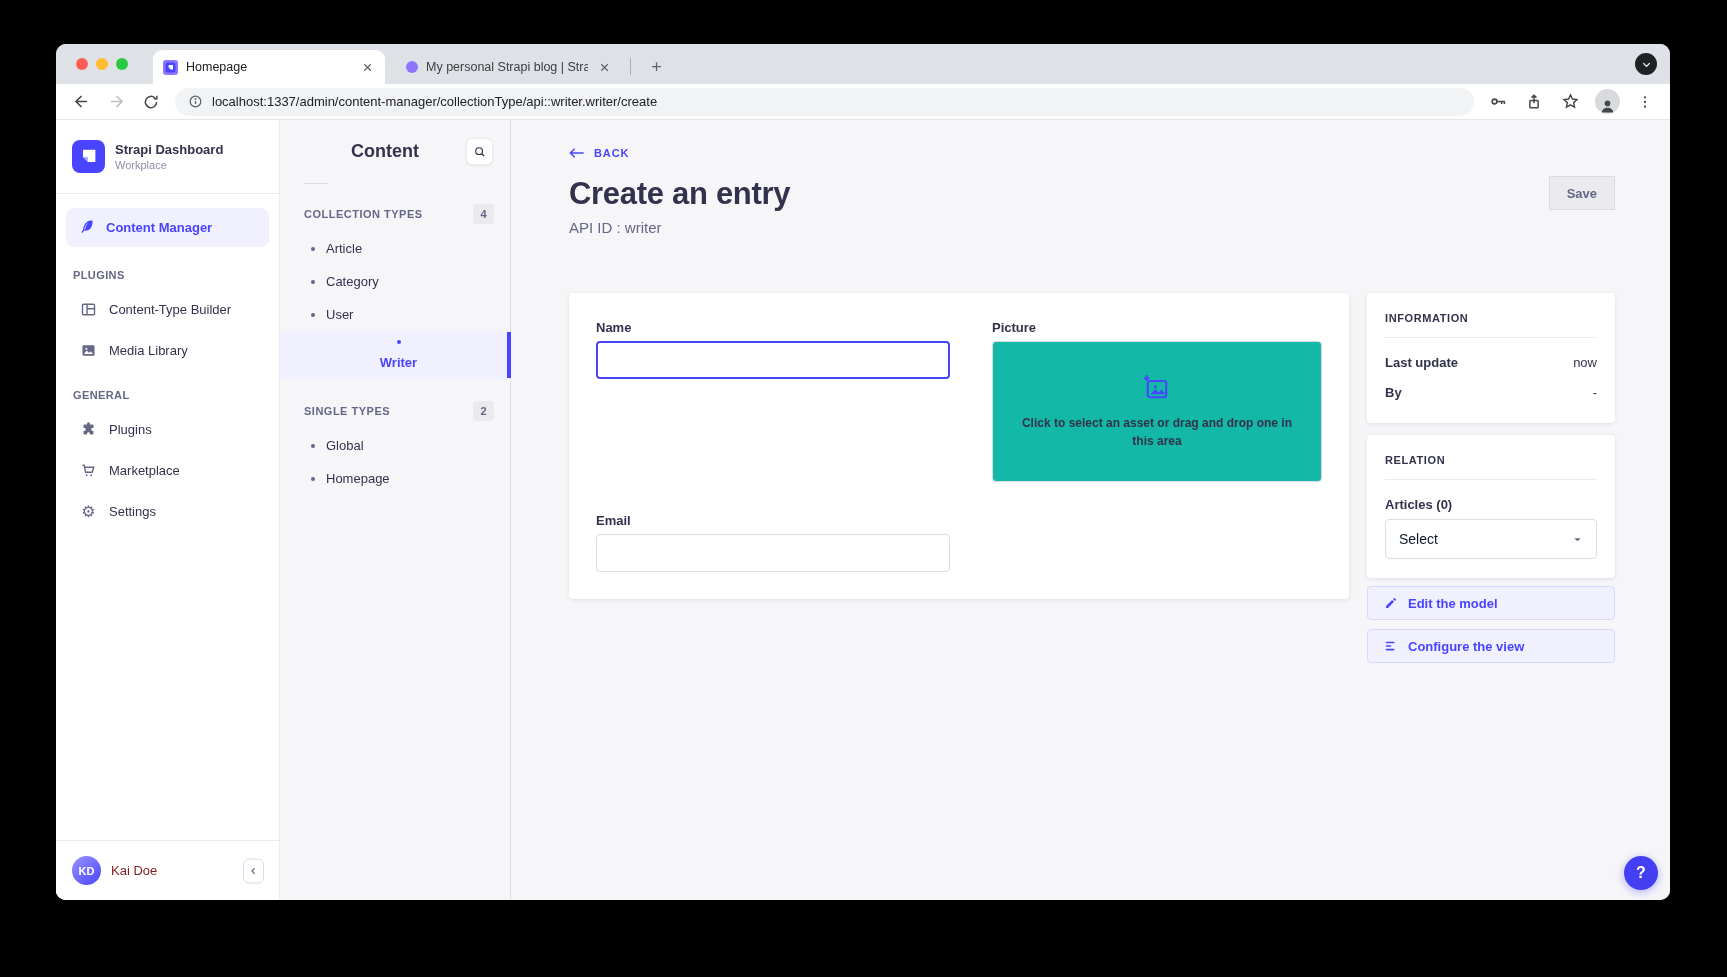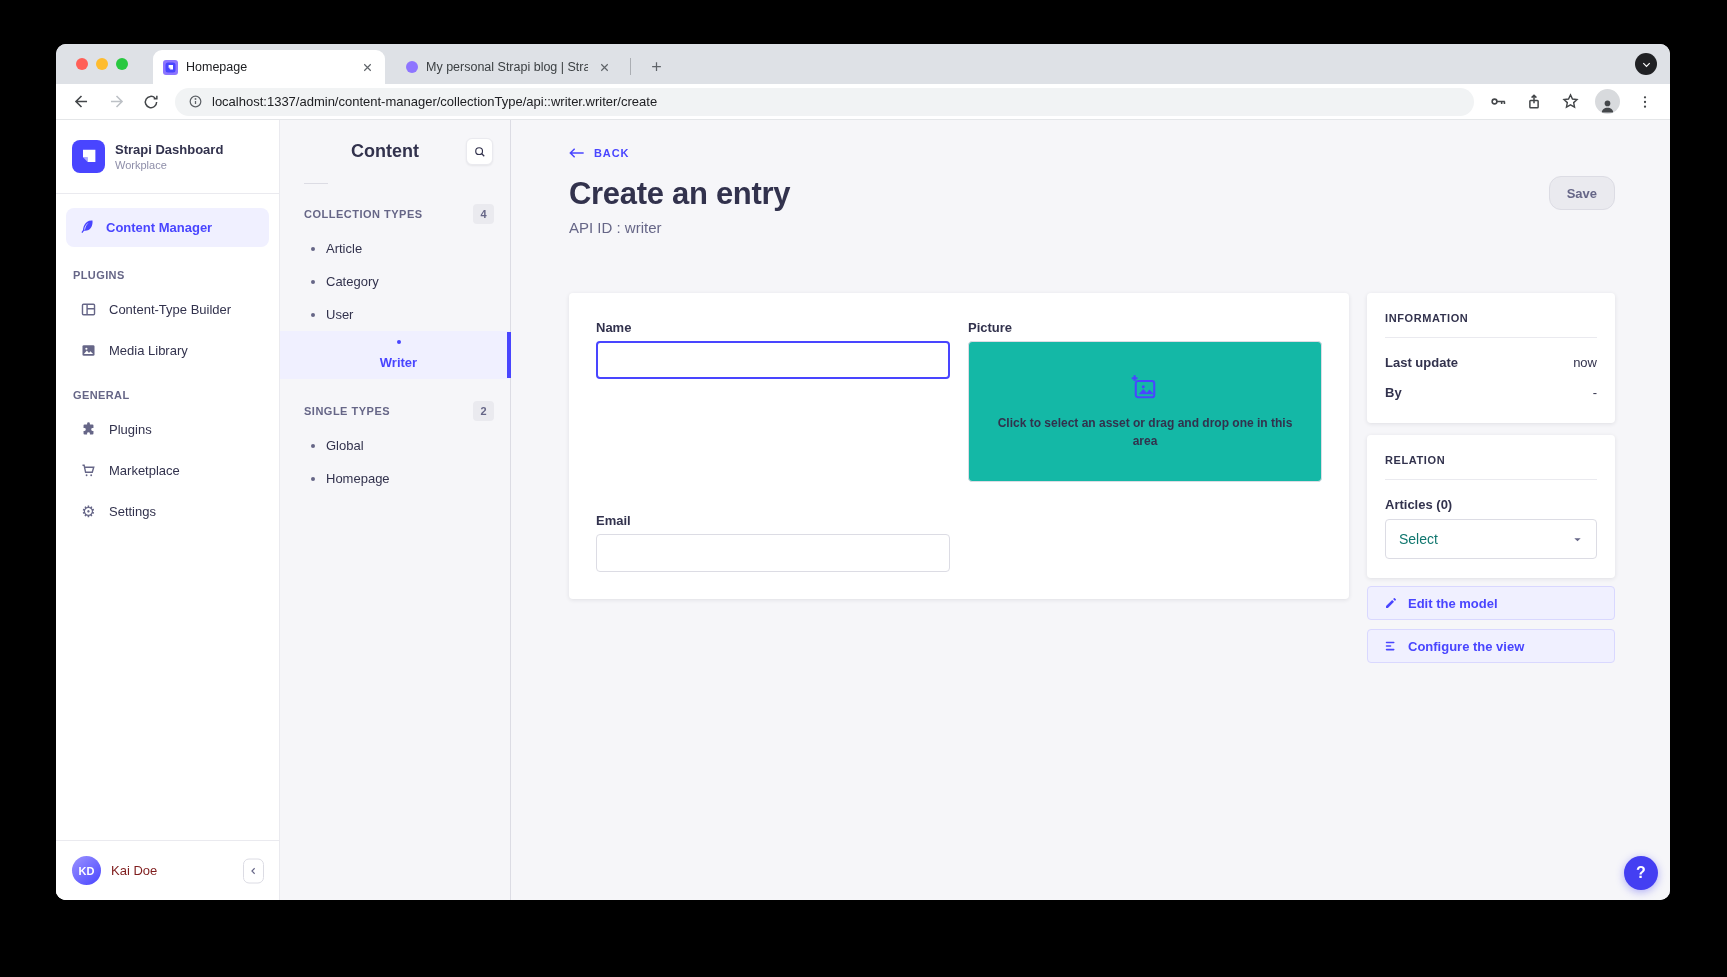--- a/index.html
+++ b/index.html
@@ -68,44 +68,44 @@
   .nav-item.active { background:#F0F0FF; color:#4945FF; font-weight:600;flex-direction:column; }
   .nav-item.active .bullet { background:#4945FF; }
   .active-indicator { position:absolute; right:-1px; top:1px; bottom:1px; width:4px; background:#4945FF; }
   .group2 { margin-top:14px; }
   
   .main { flex:1; padding:27px 55px 0 58px; position:relative; }
   .back-row { display:flex; align-items:center; gap:9px; color:#4945FF; width:max-content; cursor:pointer; }
   .back-label { font-size:11px; font-weight:700; letter-spacing:.9px; }
   .title-row { display:flex; justify-content:space-between; align-items:flex-start; margin-top:17px; }
   .page-title { font-size:31px; font-weight:700; color:#32324D; letter-spacing:-.3px; }
-  .save-btn { height:34px; padding:0 17px; background:#EAEAEF; border:1px solid #DCDCE4; border-radius:12px; color:#666687; font-size:13px; font-weight:600; font-family:inherit; cursor:pointer; }
+  .save-btn { height:34px; padding:0 17px; background:#EAEAEF; border:1px solid #DCDCE4; border-radius:0; color:#666687; font-size:13px; font-weight:600; font-family:inherit; cursor:pointer; }
   .page-subtitle { margin-top:7px; font-size:15px; color:#666687; }
   .content-row { display:flex; gap:18px; margin-top:57px; align-items:flex-start; }
   .form-card { flex:1; background:#fff; border-radius:4px; box-shadow:0 1px 4px rgba(33,33,52,.1); padding:27px; display:grid; grid-template-columns:1fr 1fr; column-gap:18px; row-gap:31px; align-items:start; }
   .field-label { display:block; font-size:13px; font-weight:700; color:#32324D; margin-bottom:6px; }
   .text-input { width:100%; height:38px; border-radius:4px; padding:0 12px; font-size:14px; font-family:inherit; color:#32324D; background:#fff; }
   .name-input { border:2px solid #4945FF; outline:none; }
   .email-input { border:1px solid #DCDCE4; outline:none; }
   .cell-name { grid-column:1; grid-row:1; }
-  .cell-picture { grid-column:2; grid-row:1; }
+  .cell-picture { grid-column:2; grid-row:1;margin-left:24px; }
   .cell-email { grid-column:1; grid-row:2; }
   .upload-box { height:141px; background:#14b8a6; border:1px solid #DCDCE4; border-radius:4px; display:flex; flex-direction:column; align-items:center; justify-content:center; gap:11px; padding:0 28px; cursor:pointer; }
   .upload-hint { font-size:12px; font-weight:600; color:#32324D; text-align:center; line-height:1.5; max-width:320px; }
   .right-panel { width:248px; flex:none; display:flex; flex-direction:column; }
   .panel-card { background:#fff; border-radius:4px; box-shadow:0 1px 4px rgba(33,33,52,.1); padding:19px 18px; }
   .panel-title { font-size:11px; font-weight:700; letter-spacing:.6px; color:#32324D; }
   .panel-divider { height:1px; background:#EAEAEF; margin:13px 0 17px; }
   .info-row { display:flex; justify-content:space-between; align-items:center; font-size:13px; color:#32324D; margin-bottom:15px; }
   .info-row:last-child { margin-bottom:4px; }
   .info-label { font-weight:700; }
   .relation-card { margin-top:12px; padding-bottom:19px; }
   .rel-label { font-size:13px; font-weight:700; color:#32324D; margin-bottom:7px; }
   .select-box { height:40px; background:#fff; border:1px solid #DCDCE4; border-radius:4px; display:flex; align-items:center; justify-content:space-between; padding:0 13px; cursor:pointer; }
-  .select-value { font-size:14px; color:#0f766e; }
+  .select-value { font-size:14px; color:#0f172a; }
   .action-btn { margin-top:9px; height:34px; background:#F0F0FF; border:1px solid #D9D8FF; border-radius:4px; display:flex; align-items:center; gap:10px; padding:0 16px; color:#4945FF; font-size:13px; font-weight:600; font-family:inherit; cursor:pointer; width:100%; }
   .action-btn:first-of-type { margin-top:8px; }
   .help-btn { position:absolute; right:12px; bottom:10px; width:34px; height:34px; border-radius:50%; background:#443FF2; color:#fff; font-size:16px; font-weight:700; display:flex; align-items:center; justify-content:center; box-shadow:0 2px 8px rgba(68,63,242,.4); cursor:pointer; }
 </style>
 </head>
 <body>
 
 <div class="window">
 
   <div class="tabstrip">

